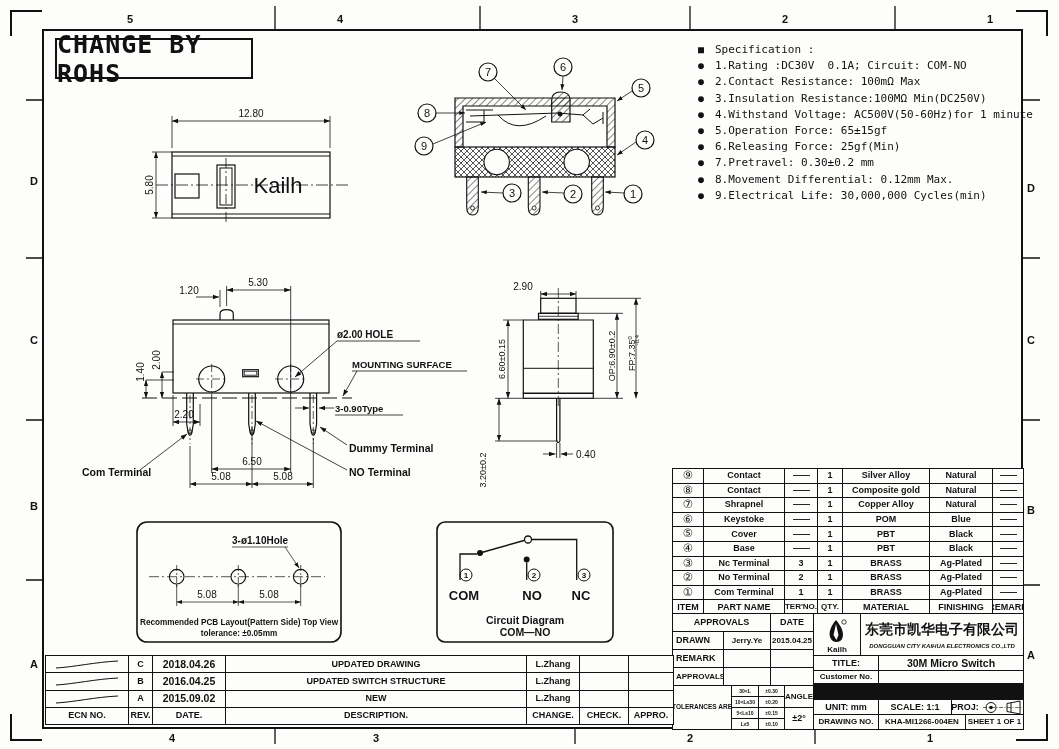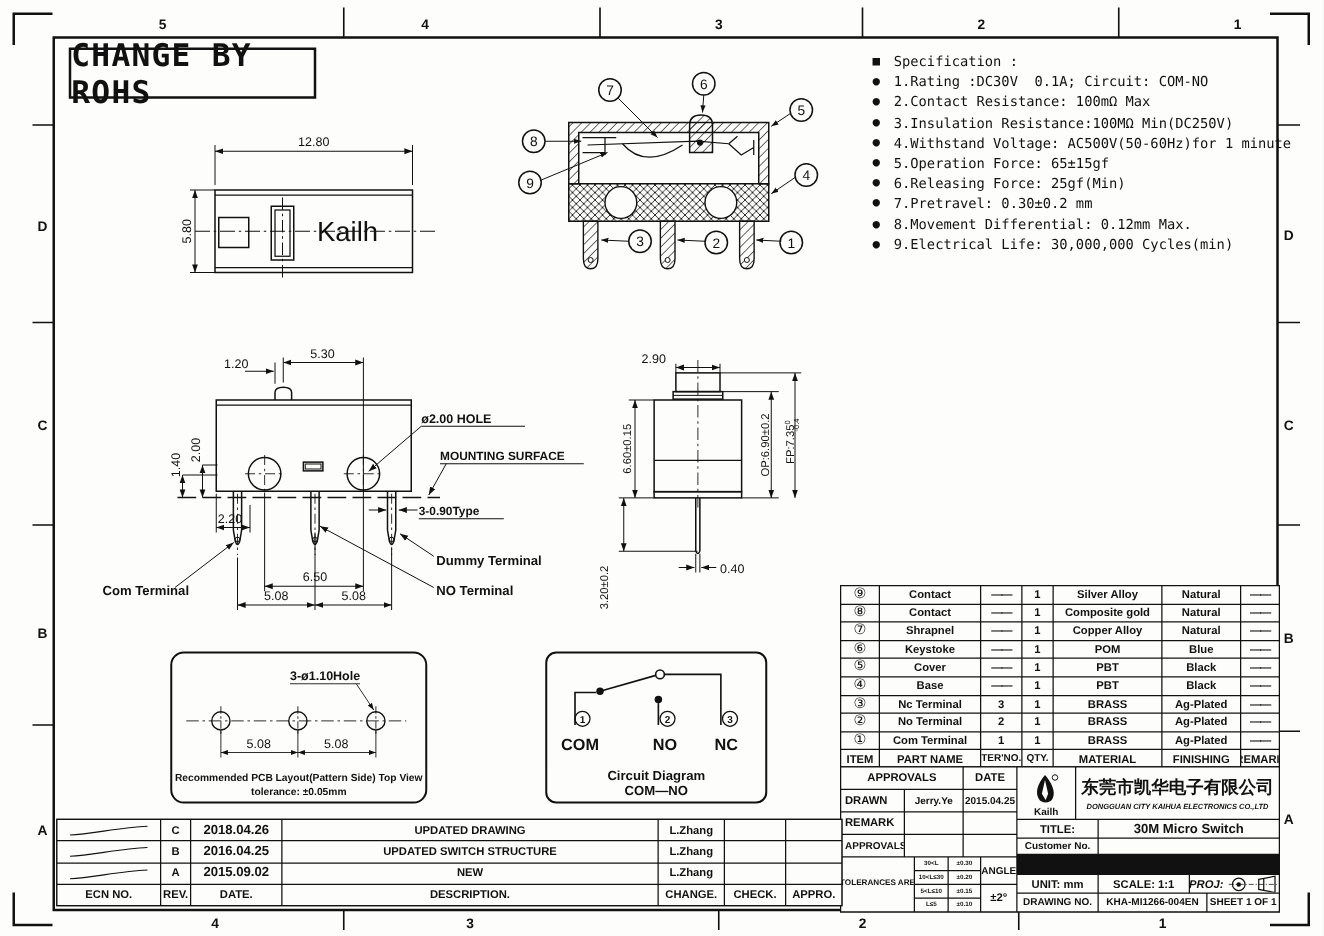--- a/index.html
+++ b/index.html
@@ -511,21 +511,21 @@
         <div class="tcell sm">Customer No.</div>
         <div class="tcell"></div>
       </div>
       <div class="vgrid" style="grid-template-columns:64px 1fr;margin-top:36px;">
         <div class="tcell">PART NO.</div>
         <div class="tcell" style="font-size:16px">CMI126603D09</div>
       </div>
       <div class="vgrid" style="grid-template-columns:64px 72px 1fr;">
         <div class="tcell">UNIT:  mm</div>
         <div class="tcell">SCALE:  1:1</div>
-        <div class="tcell" style="gap:3px;font-style:italic;">
+        <div class="tcell" style="gap:3px;">
           <span>PROJ:</span>
           <svg width="42" height="15" viewBox="0 0 42 15" style="position:static;">
             <path d="M1,7.5 H41" stroke="#111" stroke-width="0.6" stroke-dasharray="4,1.5,1,1.5" fill="none"></path>
             <circle cx="9" cy="7.5" r="5" fill="none" stroke="#111" stroke-width="1"></circle>
             <circle cx="9" cy="7.5" r="1.8" fill="#111"></circle>
             <path d="M25,3.5 L38,1 V14 L25,11.5 Z M29,2.8 V12.2" fill="none" stroke="#111" stroke-width="1"></path>
           </svg>
         </div>
       </div>
       <div class="vgrid" style="grid-template-columns:64px 86px 1fr;">

